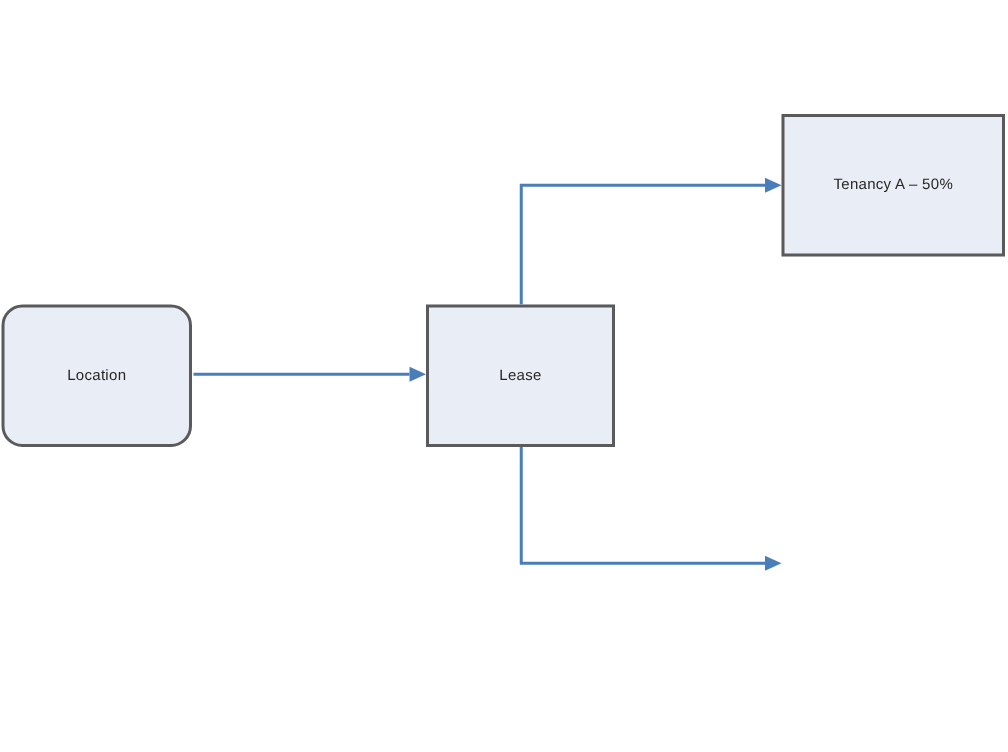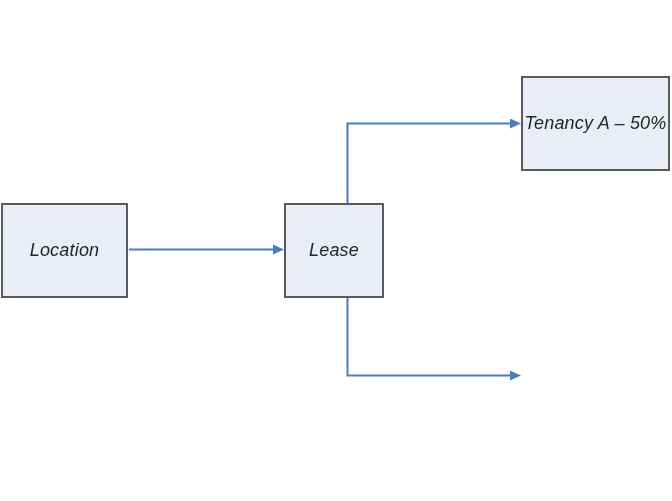--- a/index.html
+++ b/index.html
@@ -38,27 +38,26 @@
   .node {
     position: absolute;
     background: var(--box-fill);
     border: 2px solid var(--box-border);
     display: flex;
     align-items: center;
     justify-content: center;
     text-align: center;
   }
   .node-label {
-    font-size: 18px;
+    font-size: 10px;
     color: var(--text);
     letter-spacing: 0.2px;
-    font-style: italic;
   }
-  .node-location  { left: 1px;   top: 203px; width: 127px; height: 95px; }
-  .node-lease     { left: 284px; top: 203px; width: 100px; height: 95px; }
+  .node-location  { left: 1px;   top: 203px; width: 127px; height: 95px; border-radius: 14px; }
+  .node-lease     { left: 284px; top: 203px; width: 126px; height: 95px; }
   .node-tenancy-a { left: 521px; top: 76px;  width: 149px; height: 95px; }
   .node-tenancy-b { left: 521px; top: 330px; width: 149px; height: 95px; }
 </style>
 </head>
 <body>
 
 <div class="canvas">
 
   <svg class="connector-layer" viewBox="0 0 672 501" xmlns="http://www.w3.org/2000/svg">
 

